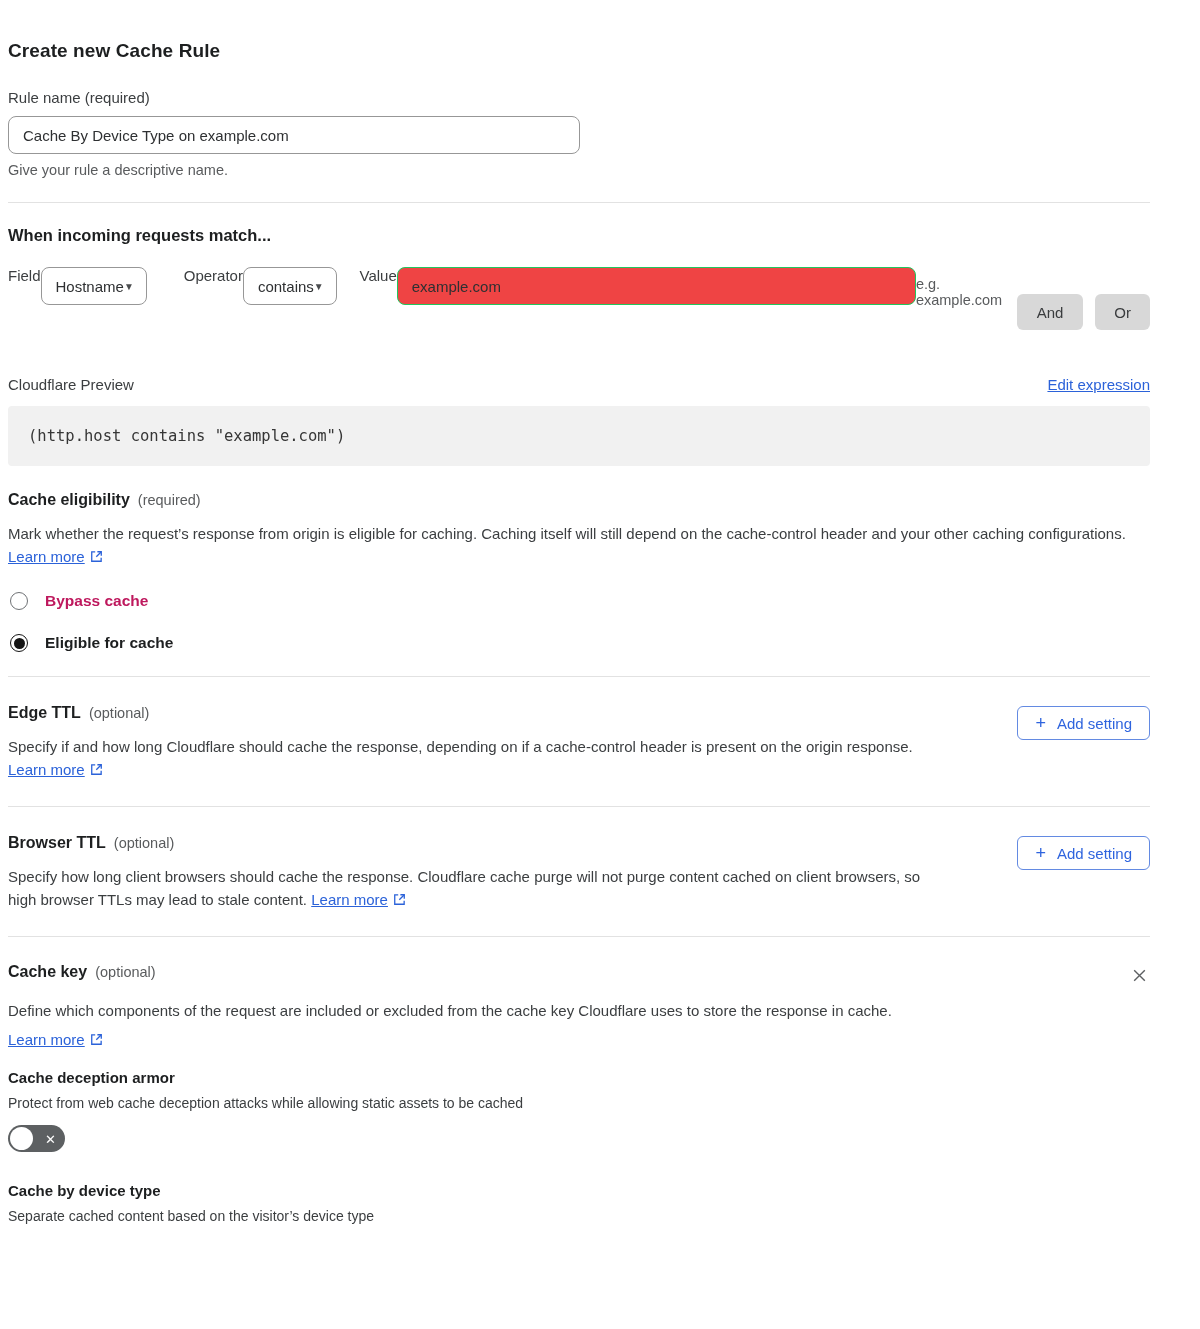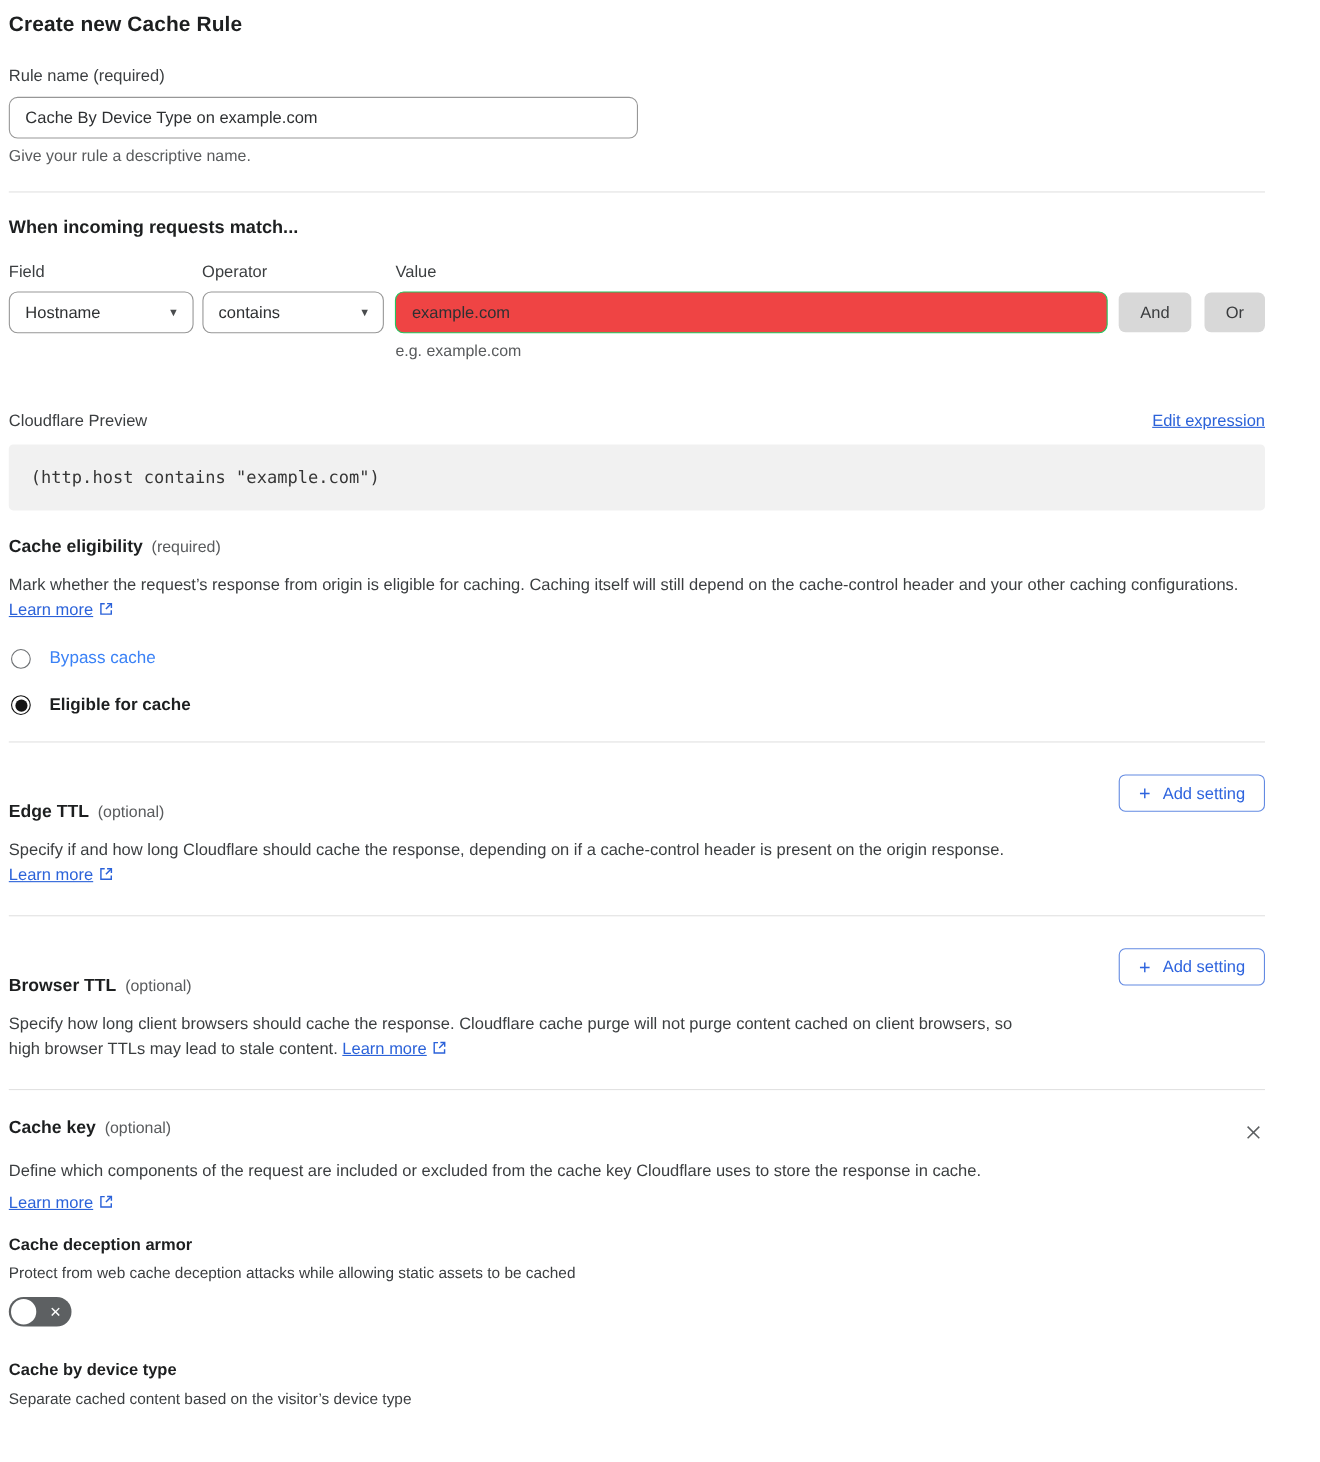--- a/index.html
+++ b/index.html
@@ -4,41 +4,41 @@
 <style>
   * { box-sizing: border-box; margin: 0; padding: 0; }
   html, body { background: #ffffff; }
   body {
     font-family: "Liberation Sans", "DejaVu Sans", sans-serif;
     color: #3b3e40;
     width: 1200px;
   }
   .page { padding: 12px 50px 20px 8px; }
 
-  h1.page-title { font-size: 19px; font-weight: bold; color: #1d1f20; letter-spacing: .1px; }
+  h1.page-title { font-size: 19px; font-weight: bold; color: #1d1f20; letter-spacing: .1px; margin-top: 28px; }
 
   .field-label { font-size: 15px; color: #3b3e40; }
   .help-text { font-size: 14.5px; color: #595b5d; }
 
   
   .rule-name-block { margin-top: 27px; }
   .rule-name-input {
     display: block; margin-top: 9px; width: 572px; height: 38px;
     border: 1px solid #979797; border-radius: 8px; padding: 0 14px;
     font-size: 15px; color: #2e3032; font-family: inherit; background: #fff;
   }
   .rule-name-help { margin-top: 8px; }
 
   .divider { border: none; border-top: 1px solid #e2e2e2; margin-top: 24px; }
 
   
   .section-heading { font-size: 16.5px; font-weight: bold; color: #1d1f20; }
   .match-section { margin-top: 23px; }
   .match-row { display: flex; align-items: flex-start; margin-top: 22px; }
-  .col { display: flex; flex-direction: column; }
+  .col { display: flex; flex-direction: row; }
   .col-field { width: 169px; margin-right: 8px; }
   .col-operator { width: 167px; margin-right: 10px; }
   .col-value { width: 652px; }
   .col .field-label { margin-bottom: 9px; }
   .select-box {
     height: 38px; border: 1px solid #979797; border-radius: 8px; background: #fff;
     display: flex; align-items: center; justify-content: space-between;
     padding: 0 12px 0 14px; font-size: 15px; color: #2e3032; cursor: pointer;
   }
   .chevron { font-size: 10px; color: #4a4c4e; }
@@ -82,26 +82,26 @@
   .radio-row { display: flex; align-items: center; margin-top: 24px; cursor: pointer; }
   .radio-row:first-child { margin-top: 0; }
   .radio-circle {
     width: 18px; height: 18px; border-radius: 50%; border: 1.5px solid #6f7275;
     margin-left: 2px; margin-right: 17px; position: relative; background: #fff; flex: none;
   }
   .radio-row.selected .radio-circle { border-color: #141414; }
   .radio-row.selected .radio-circle::after {
     content: ""; position: absolute; inset: 2.5px; border-radius: 50%; background: #141414;
   }
-  .radio-label { font-size: 15.5px; color: #3b82f6; }
+  .radio-label { font-size: 15.5px; color: #be185d; font-weight: bold; }
   .radio-row.selected .radio-label { font-weight: bold; color: #1d1f20; }
 
   
   .ttl-section { display: flex; justify-content: space-between; margin-top: 27px; }
-  .ttl-left { max-width: 935px; margin-top: 28px; }
+  .ttl-left { max-width: 935px; }
   .add-setting-btn {
     flex: none; height: 34px; padding: 0 17px; margin-top: 2px; display: inline-flex; align-items: center;
     background: #fff; border: 1px solid #638ae2; border-radius: 6px; color: #2e64de;
     font-size: 15px; font-family: inherit; cursor: pointer;
   }
   .plus-glyph { font-size: 18px; font-weight: 400; margin-right: 11px; line-height: 1; }
 
   
   .cache-key-section { margin-top: 26px; }
   .cache-key-head { display: flex; justify-content: space-between; align-items: flex-start; }

